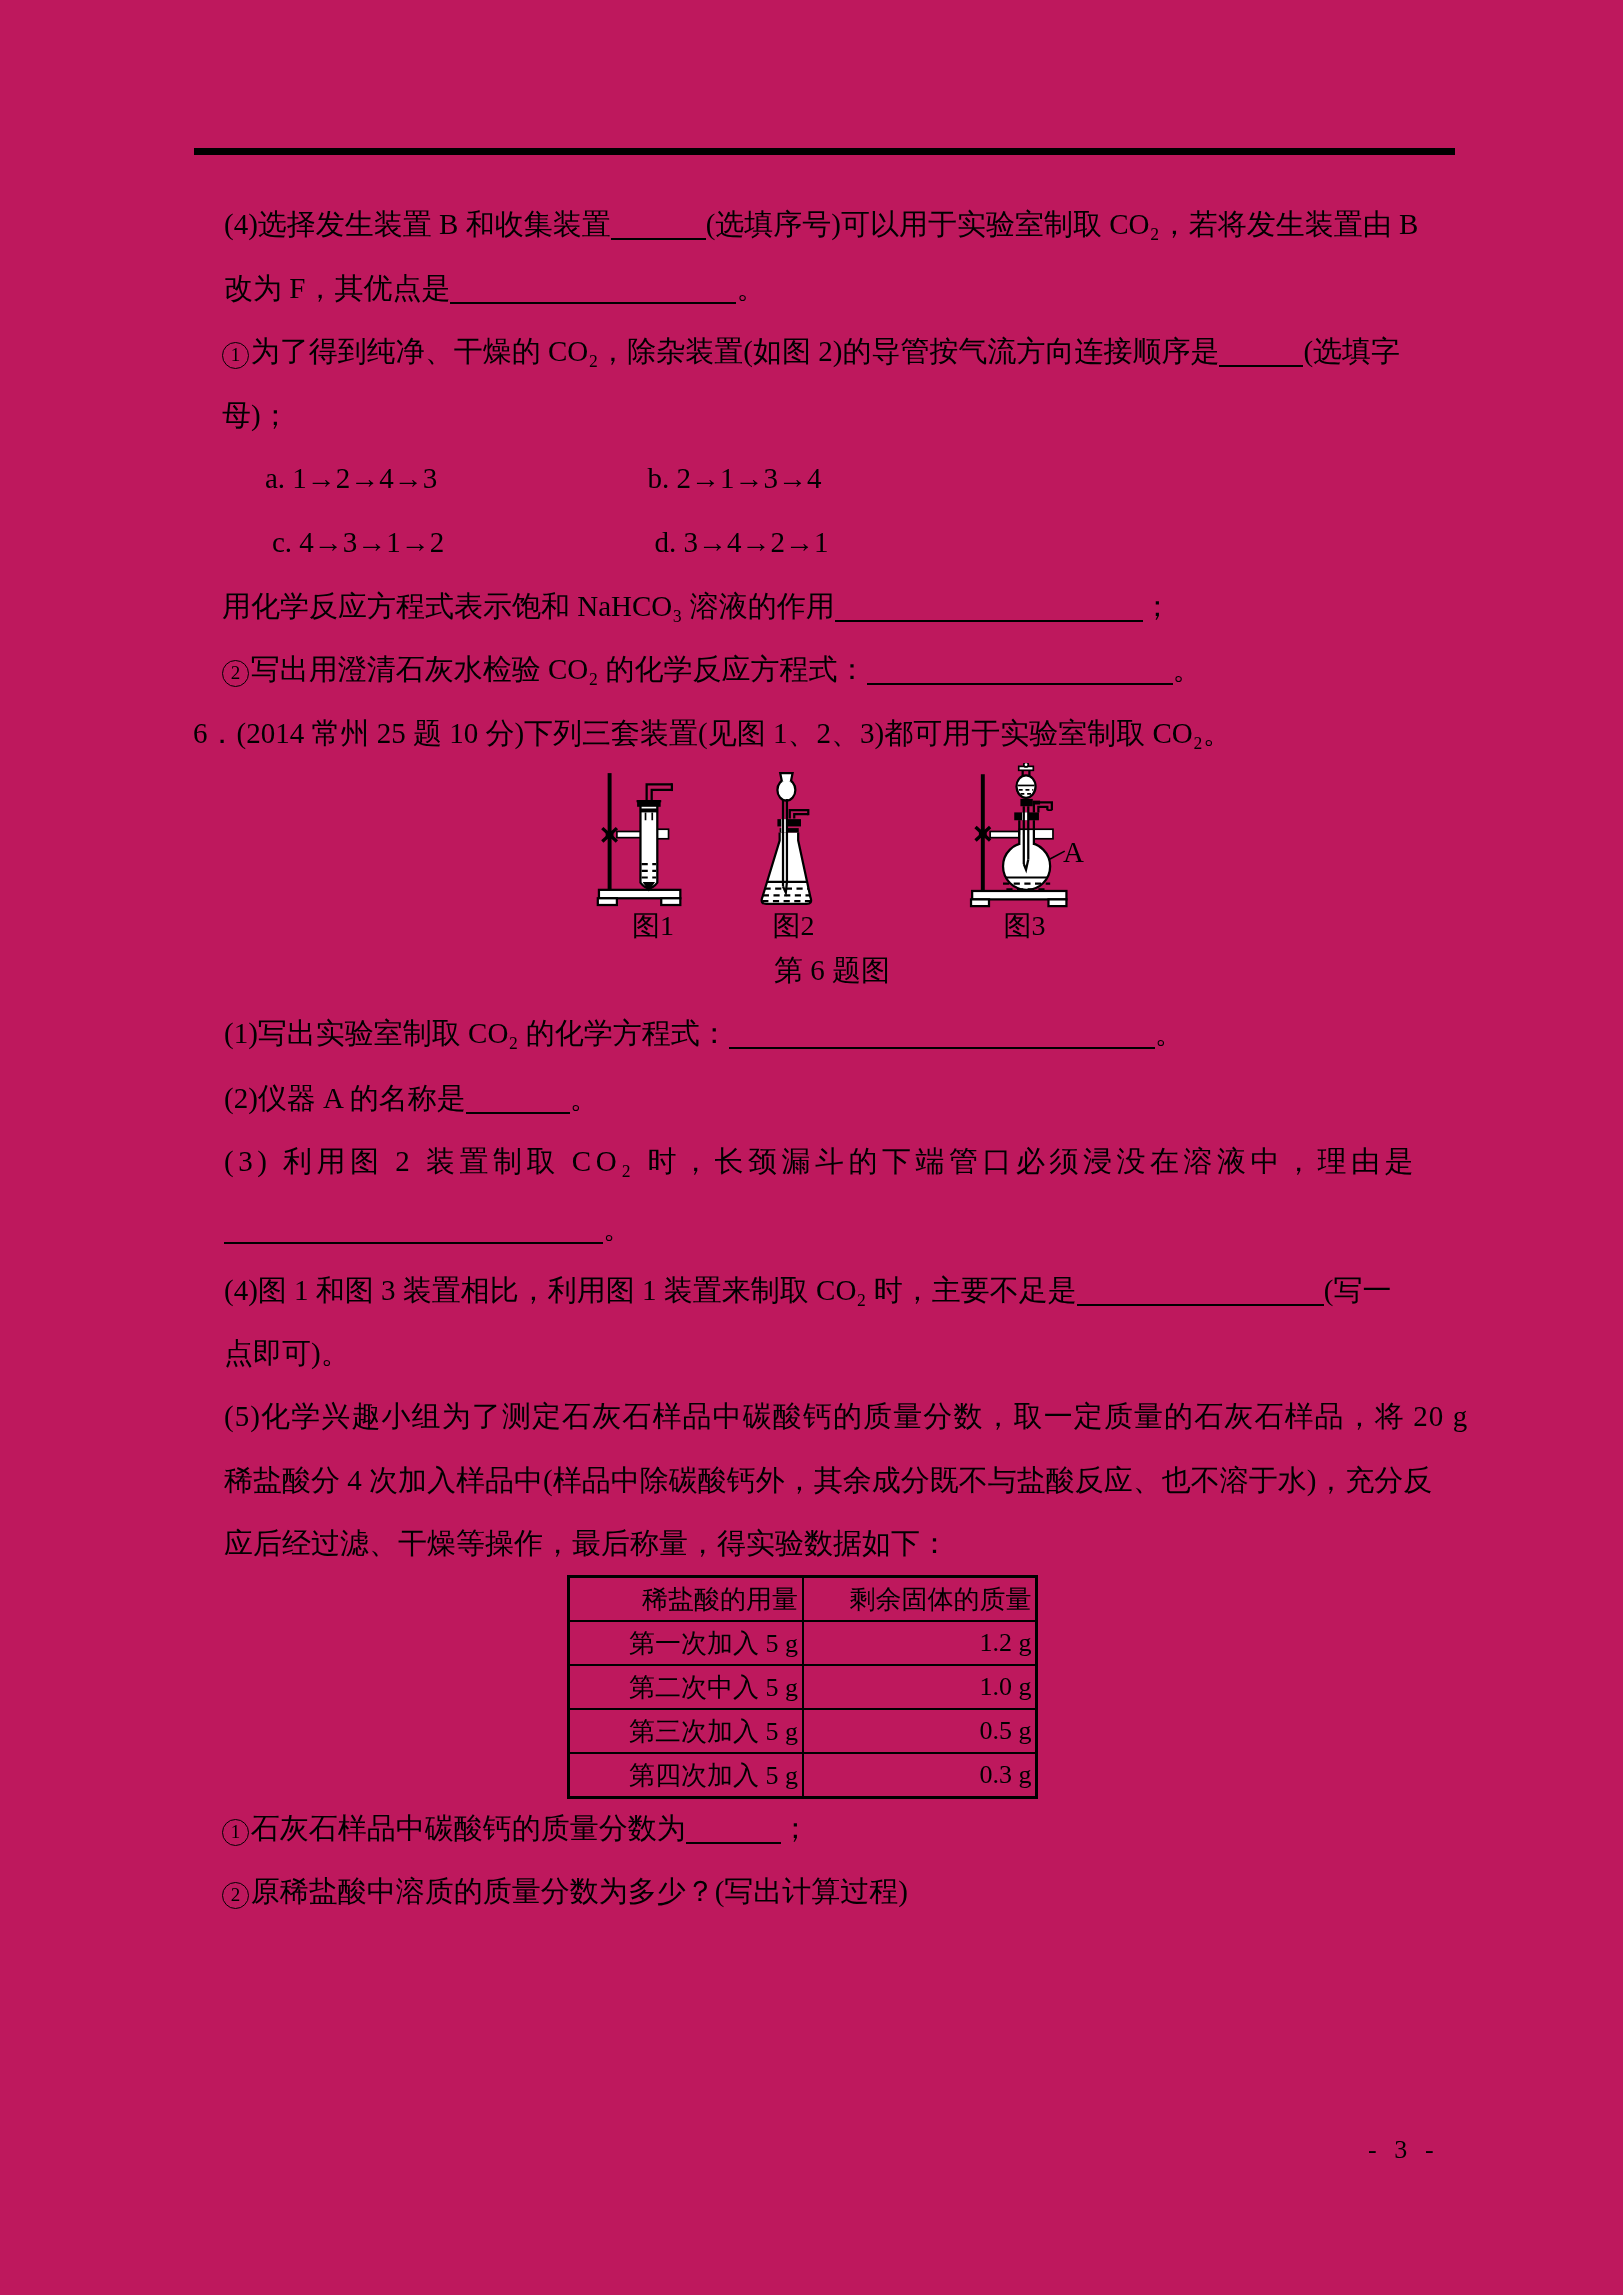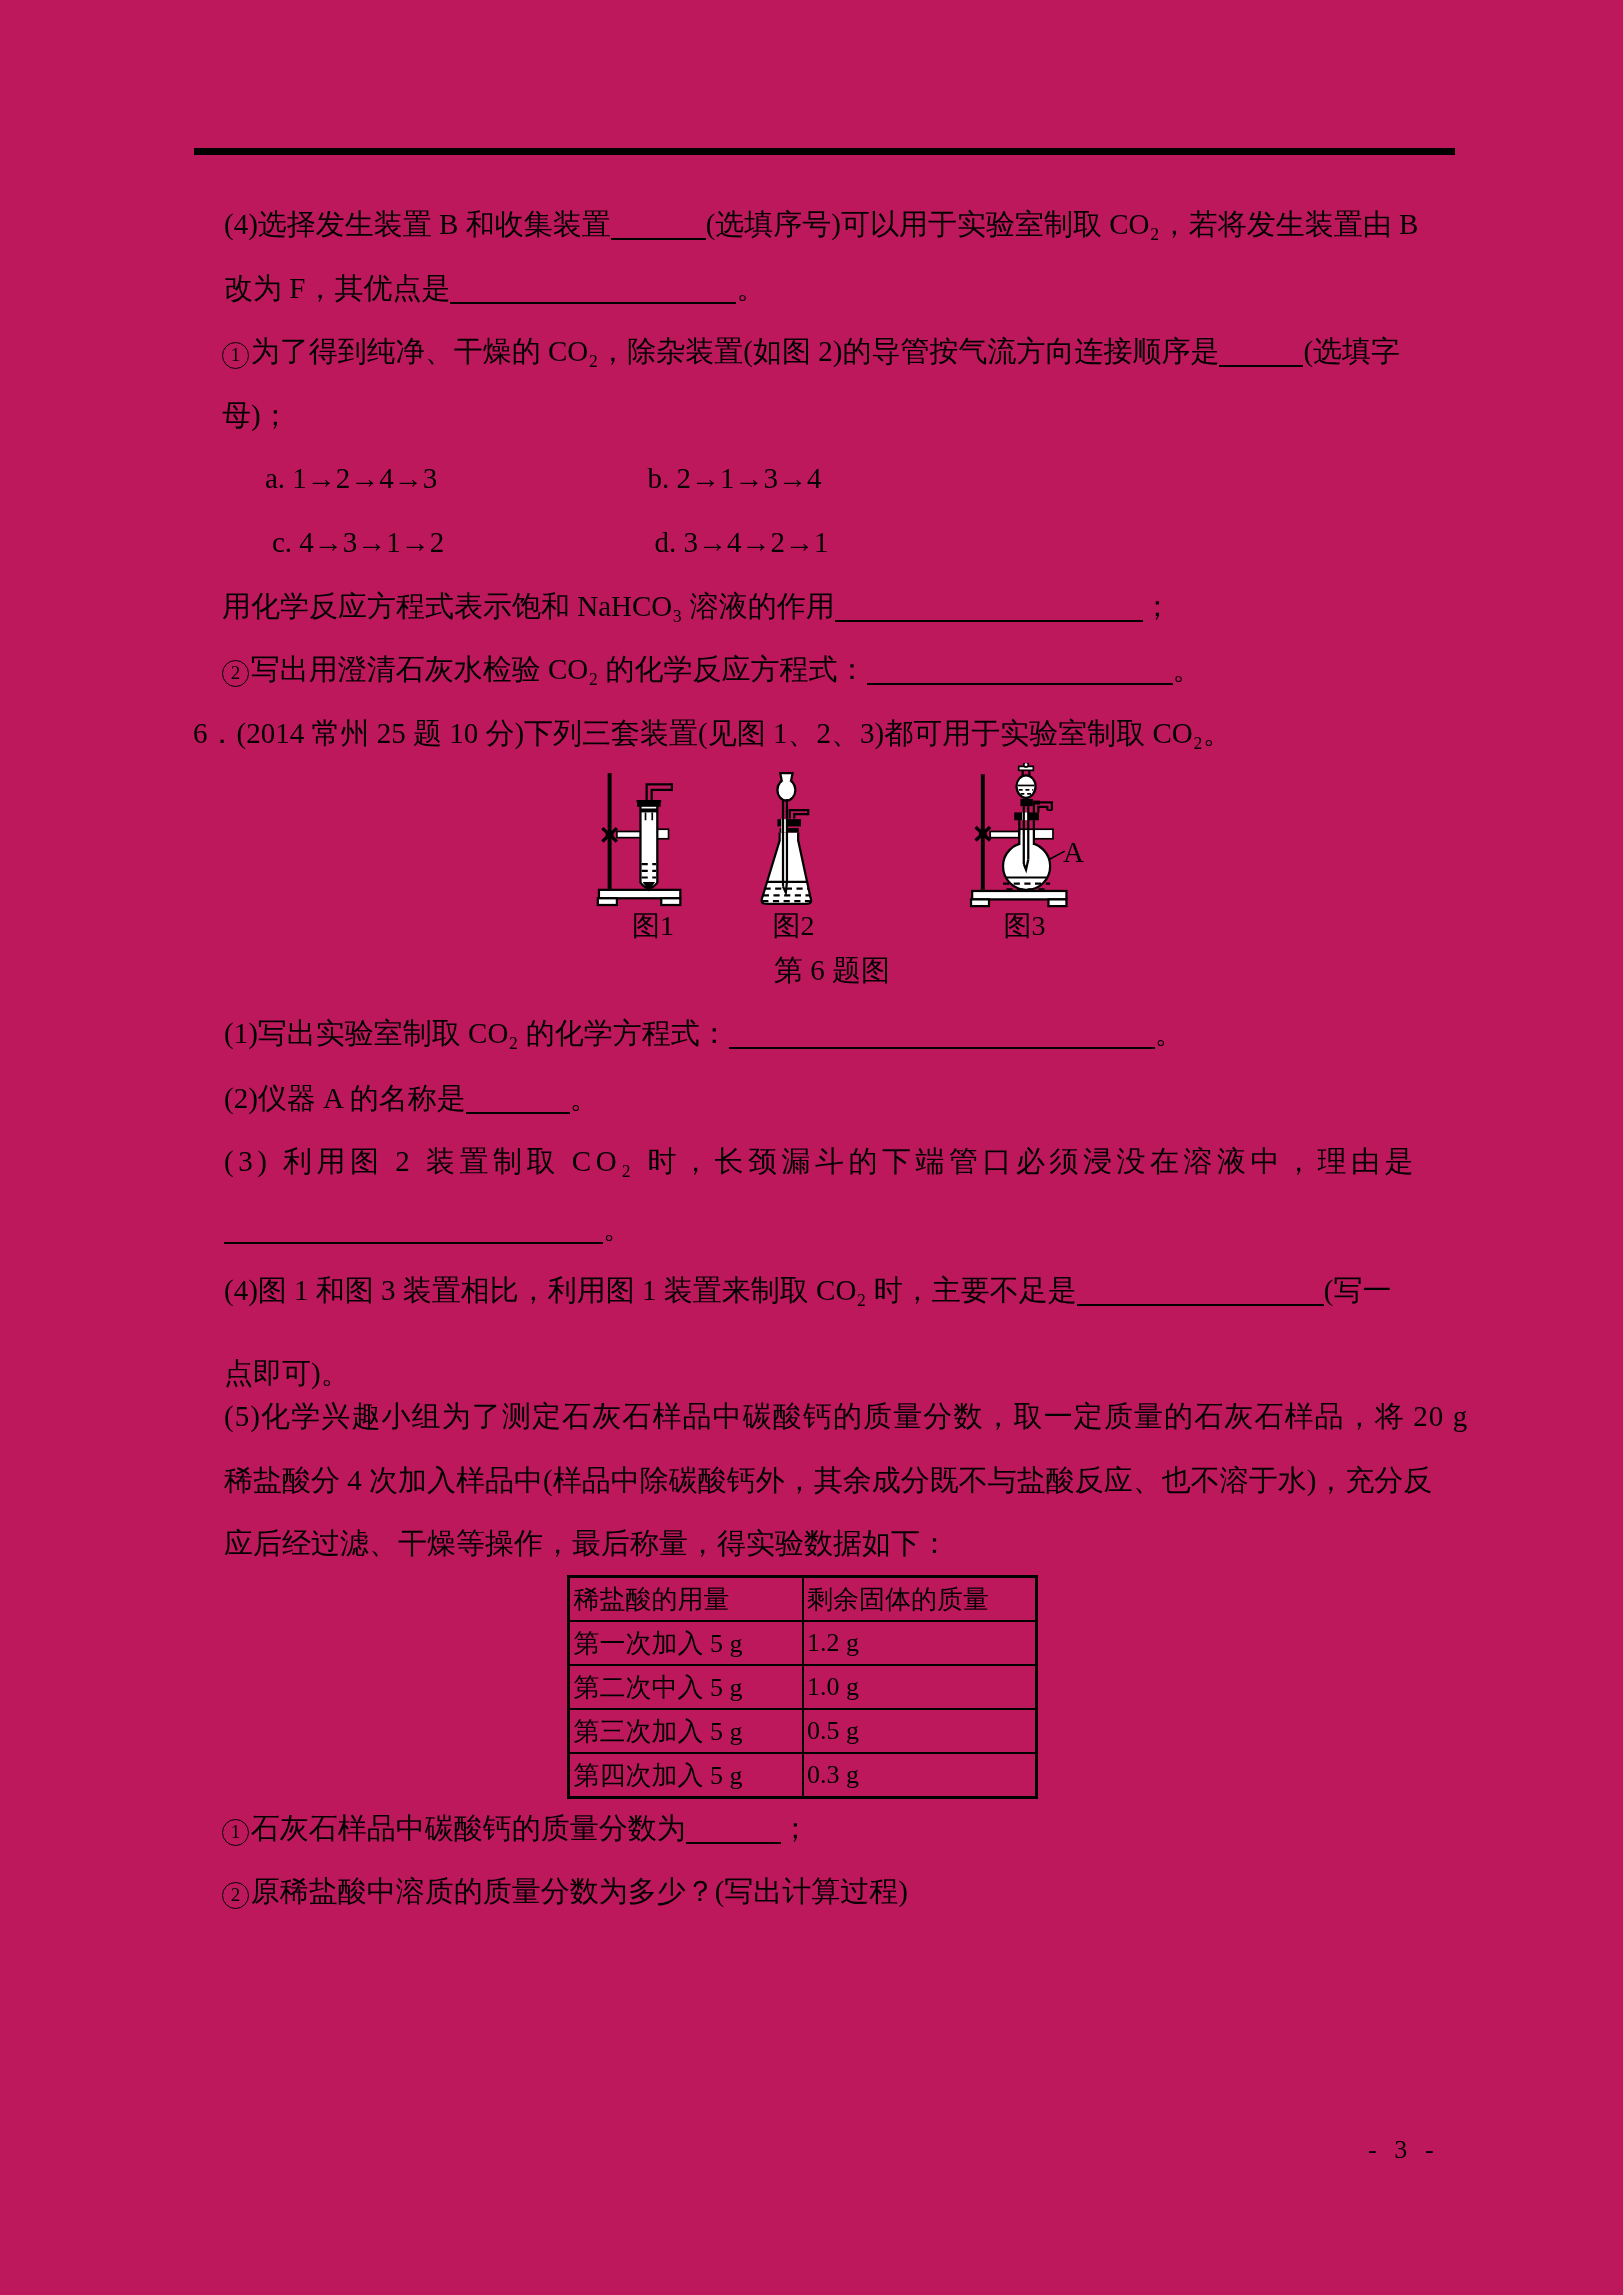--- a/index.html
+++ b/index.html
@@ -48,21 +48,21 @@
   .annotA{position:absolute;left:1063px;top:837px;font-size:29px;line-height:31px;}
   table.data{
     position:absolute;left:567px;top:1575px;
     border-collapse:collapse;
     table-layout:fixed;
     width:471px;
   }
   table.data th,table.data td{
     border:2.2px solid #000;
     height:42px;
-    text-align:left;
+    text-align:right;
     font-size:26px;
     font-weight:normal;
     padding:0 3.4px;
     white-space:nowrap;
   }
   table.data{border:3.4px solid #000;}
   .footer{
     position:absolute;left:606px;top:2064px;
     font-size:29px;font-weight:bold;line-height:37px;white-space:nowrap;
   }
@@ -93,21 +93,21 @@
       <div class="line" style="top: 458px; left: 265px;"><span class="t">a. 1→2→4→3</span><span class="spacer" style="width: 210px;"></span><span class="t">b. 2→1→3→4</span></div>
       <div class="line" style="top: 522px; left: 272px;"><span class="t">c. 4→3→1→2</span><span class="spacer" style="width: 210px;"></span><span class="t">d. 3→4→2→1</span></div>
       <div class="line" style="top: 586px; left: 222px;"><span class="t">用化学反应方程式表示饱和 NaHCO₃ 溶液的作用</span><span class="blank" style="width: 308px;"></span><span class="t">；</span></div>
       <div class="line" style="top: 649px; left: 222px;"><span class="circ">2</span><span class="t">写出用澄清石灰水检验 CO₂ 的化学反应方程式：</span><span class="blank" style="width: 306px;"></span><span class="t">。</span></div>
       <div class="line" style="top: 713px; left: 193px;"><span class="t">6．(2014 常州 25 题 10 分)下列三套装置(见图 1、2、3)都可用于实验室制取 CO₂。</span></div>
       <div class="line" style="top: 1013px; left: 224px;"><span class="t">(1)写出实验室制取 CO₂ 的化学方程式：</span><span class="blank" style="width: 426px;"></span><span class="t">。</span></div>
       <div class="line" style="top: 1078px; left: 224px;"><span class="t">(2)仪器 A 的名称是</span><span class="blank" style="width: 104px;"></span><span class="t">。</span></div>
       <div class="line" style="top: 1141px; left: 224px; letter-spacing: 4.5px;"><span class="t">(3) 利用图 2 装置制取 CO₂ 时，长颈漏斗的下端管口必须浸没在溶液中，理由是</span></div>
       <div class="line" style="top: 1208px; left: 224px;"><span class="blank" style="width: 379px;"></span><span class="t">。</span></div>
       <div class="line" style="top: 1270px; left: 224px;"><span class="t">(4)图 1 和图 3 装置相比，利用图 1 装置来制取 CO₂ 时，主要不足是</span><span class="blank" style="width: 247px;"></span><span class="t">(写一</span></div>
-      <div class="line" style="top: 1333px; left: 224px; margin-top: 20px;"><span class="t">点即可)。</span></div>
+      <div class="line" style="top: 1333px; left: 224px;"><span class="t">点即可)。</span></div>
       <div class="line" style="top: 1396px; left: 224px; letter-spacing: 1.1px;"><span class="t">(5)化学兴趣小组为了测定石灰石样品中碳酸钙的质量分数，取一定质量的石灰石样品，将 20 g</span></div>
       <div class="line" style="top: 1460px; left: 224px;"><span class="t">稀盐酸分 4 次加入样品中(样品中除碳酸钙外，其余成分既不与盐酸反应、也不溶于水)，充分反</span></div>
       <div class="line" style="top: 1523px; left: 224px;"><span class="t">应后经过滤、干燥等操作，最后称量，得实验数据如下：</span></div>
       <div class="line" style="top: 1808px; left: 222px;"><span class="circ">1</span><span class="t">石灰石样品中碳酸钙的质量分数为</span><span class="blank" style="width: 95px;"></span><span class="t">；</span></div>
       <div class="line" style="top: 1871px; left: 222px;"><span class="circ">2</span><span class="t">原稀盐酸中溶质的质量分数为多少？(写出计算过程)</span></div>
     </div>
 
   <div class="figwrap">
     <svg width="550" height="174" viewBox="0 0 980 310">
 

